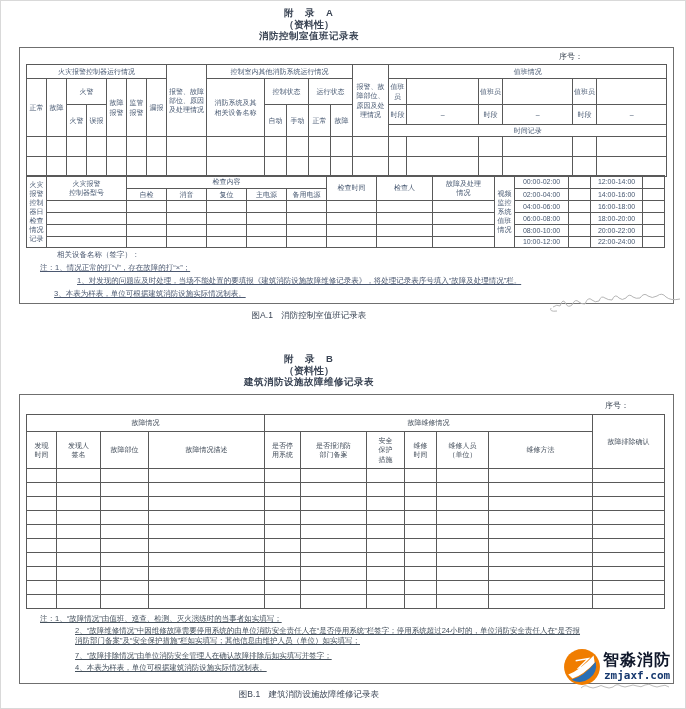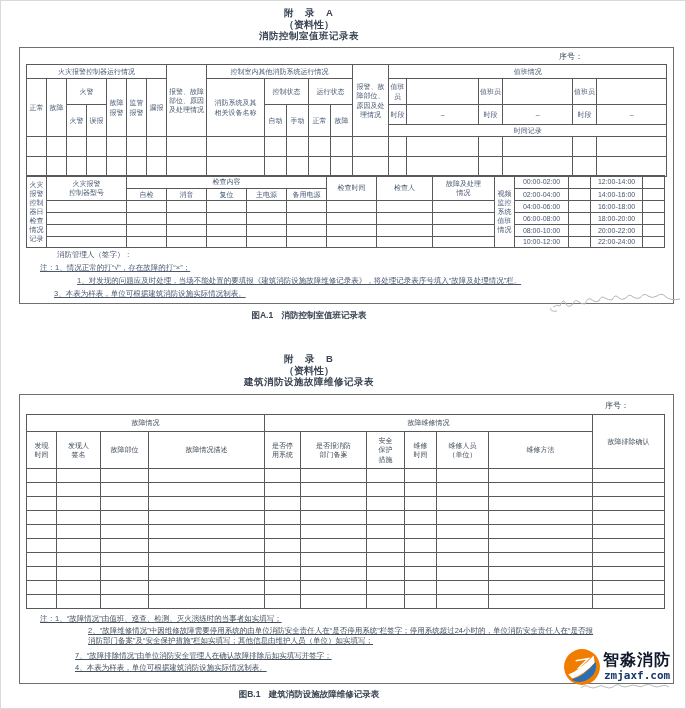--- a/index.html
+++ b/index.html
@@ -3,21 +3,21 @@
 <meta charset="utf-8">
 <style>
   html,body{margin:0;padding:0;background:#fff;}
   #page{position:relative;width:686px;height:709px;background:#fff;border:1px solid #d9d9d9;box-sizing:border-box;overflow:hidden;
         font-family:"Liberation Sans","DejaVu Sans",sans-serif;}
   .abs{position:absolute;}
   .center-block{left:0;width:616px;text-align:center;}
   .h1{font-size:9.5px;font-weight:bold;color:#3a4454;letter-spacing:1px;}
   .h2{font-size:10px;font-weight:bold;color:#3a4454;}
   .h3{font-size:9.5px;font-weight:bold;color:#3a4454;letter-spacing:.5px;}
-  .caption{font-size:8.5px;font-weight:bold;color:#3a4454;}
+  .caption{font-size:8.5px;font-weight:normal;color:#3a4454;}
   .frame{position:absolute;left:18px;width:655px;border:1px solid #6f6f6f;background:#fff;box-sizing:border-box;}
   .serial{position:absolute;font-size:8px;color:#3c4654;}
   table.t{border-collapse:collapse;table-layout:fixed;position:absolute;left:6px;}
   table.t td{border:1px solid #595959;font-size:7px;line-height:1.3;text-align:center;vertical-align:middle;
              padding:0 1px;white-space:pre-line;word-break:break-all;overflow:hidden;}
   table.fa td{color:#475871;}
   table.fb td{color:#404b58;}
   .note{position:absolute;font-size:7.5px;line-height:1.35;text-decoration:underline;}
   .na{color:#4b5870;}
   .nb{color:#44505c;}
@@ -254,21 +254,21 @@
             <td></td>
         <td></td>
         <td>10:00-12:00</td>
         <td></td>
         <td>22:00-24:00</td>
         <td></td>
       </tr>
     </tbody>
       </table>
 
-    <div class="sign" style="left:37px;top:202px;">消防管理人（签字）：</div>
+    <div class="sign" style="left:37px;top:202px;">相关设备名称（签字）：</div>
     <div class="note na" style="left:20px;top:215px;">注：1、情况正常的打“√”，存在故障的打“×”；</div>
     <div class="note na" style="left:57px;top:228px;width:590px;">1、对发现的问题应及时处理，当场不能处置的要填报《建筑消防设施故障维修记录表》，将处理记录表序号填入“故障及处理情况”栏。</div>
     <div class="note na" style="left:34px;top:241px;">3、本表为样表，单位可根据建筑消防设施实际情况制表。</div>
   </div>
 
   <div class="abs" style="left:548px;top:291px;">
     <svg width="132" height="20" viewBox="0 0 132 20">
       <path d="M4 15 q4 -3 7 -1 q3 -9 6 -2 q2 4 6 1 q3 -7 7 -3 q2 2 6 2 q3 -8 7 -4 q3 3 7 1 q2 -6 6 -3 q3 2 7 2 q3 -7 7 -2 q3 3 7 0 q3 -5 7 -1 q3 2 7 1 q4 -6 8 -2 q4 3 9 0 q5 -4 9 1 q5 4 14 2" stroke="#b6b6b6" stroke-width="1" fill="none"></path>
       <path d="M2 16 q-2 4 6 3" stroke="#b6b6b6" stroke-width="1" fill="none"></path>
     </svg>
@@ -450,21 +450,21 @@
         <td></td>
             <td></td>
         <td></td>
             <td></td>
         <td></td>
       </tr>
     </tbody>
       </table>
 
     <div class="note nb" style="left:20px;top:219px;">注：1、“故障情况”由值班、巡查、检测、灭火演练时的当事者如实填写；</div>
-    <div class="note nb" style="left:68px;top:231px;width:512px;">2、“故障维修情况”中因维修故障需要停用系统的由单位消防安全责任人在“是否停用系统”栏签字；停用系统超过24小时的，单位消防安全责任人在“是否报消防部门备案”及“安全保护措施”栏如实填写；其他信息由维护人员（单位）如实填写；</div>
+    <div class="note nb" style="left:55px;top:231px;width:512px;">2、“故障维修情况”中因维修故障需要停用系统的由单位消防安全责任人在“是否停用系统”栏签字；停用系统超过24小时的，单位消防安全责任人在“是否报消防部门备案”及“安全保护措施”栏如实填写；其他信息由维护人员（单位）如实填写；</div>
     <div class="note nb" style="left:55px;top:256px;">7、“故障排除情况”由单位消防安全管理人在确认故障排除后如实填写并签字；</div>
     <div class="note nb" style="left:55px;top:268px;">4、本表为样表，单位可根据建筑消防设施实际情况制表。</div>
   </div>
 
   <div class="abs center-block caption" style="top:688px;">图B.1　建筑消防设施故障维修记录表</div>
 
   <div class="abs" style="left:562px;top:647px;">
     <svg width="38" height="38" viewBox="0 0 36 36">
       <circle cx="18" cy="18" r="17" fill="#f07d00"></circle>
       <path d="M5 25 Q16 21 29 7 L30 14 Q20 25 9 29 Z" fill="#ffffff"></path>

